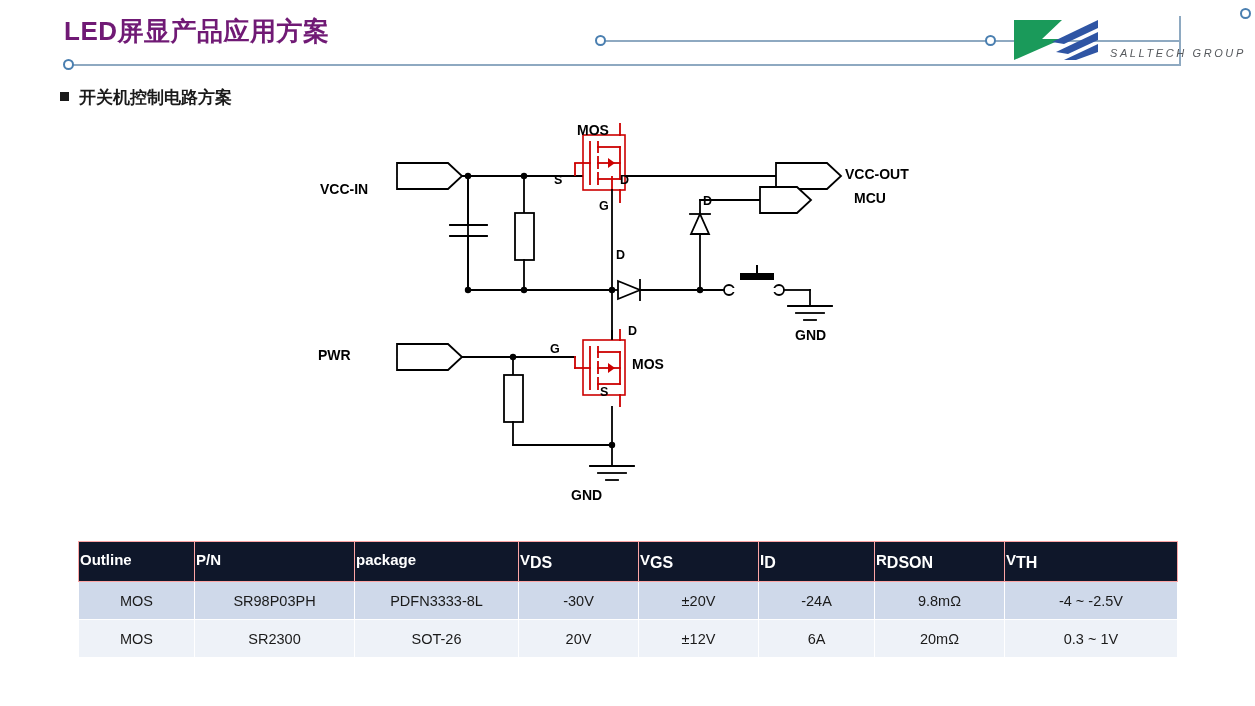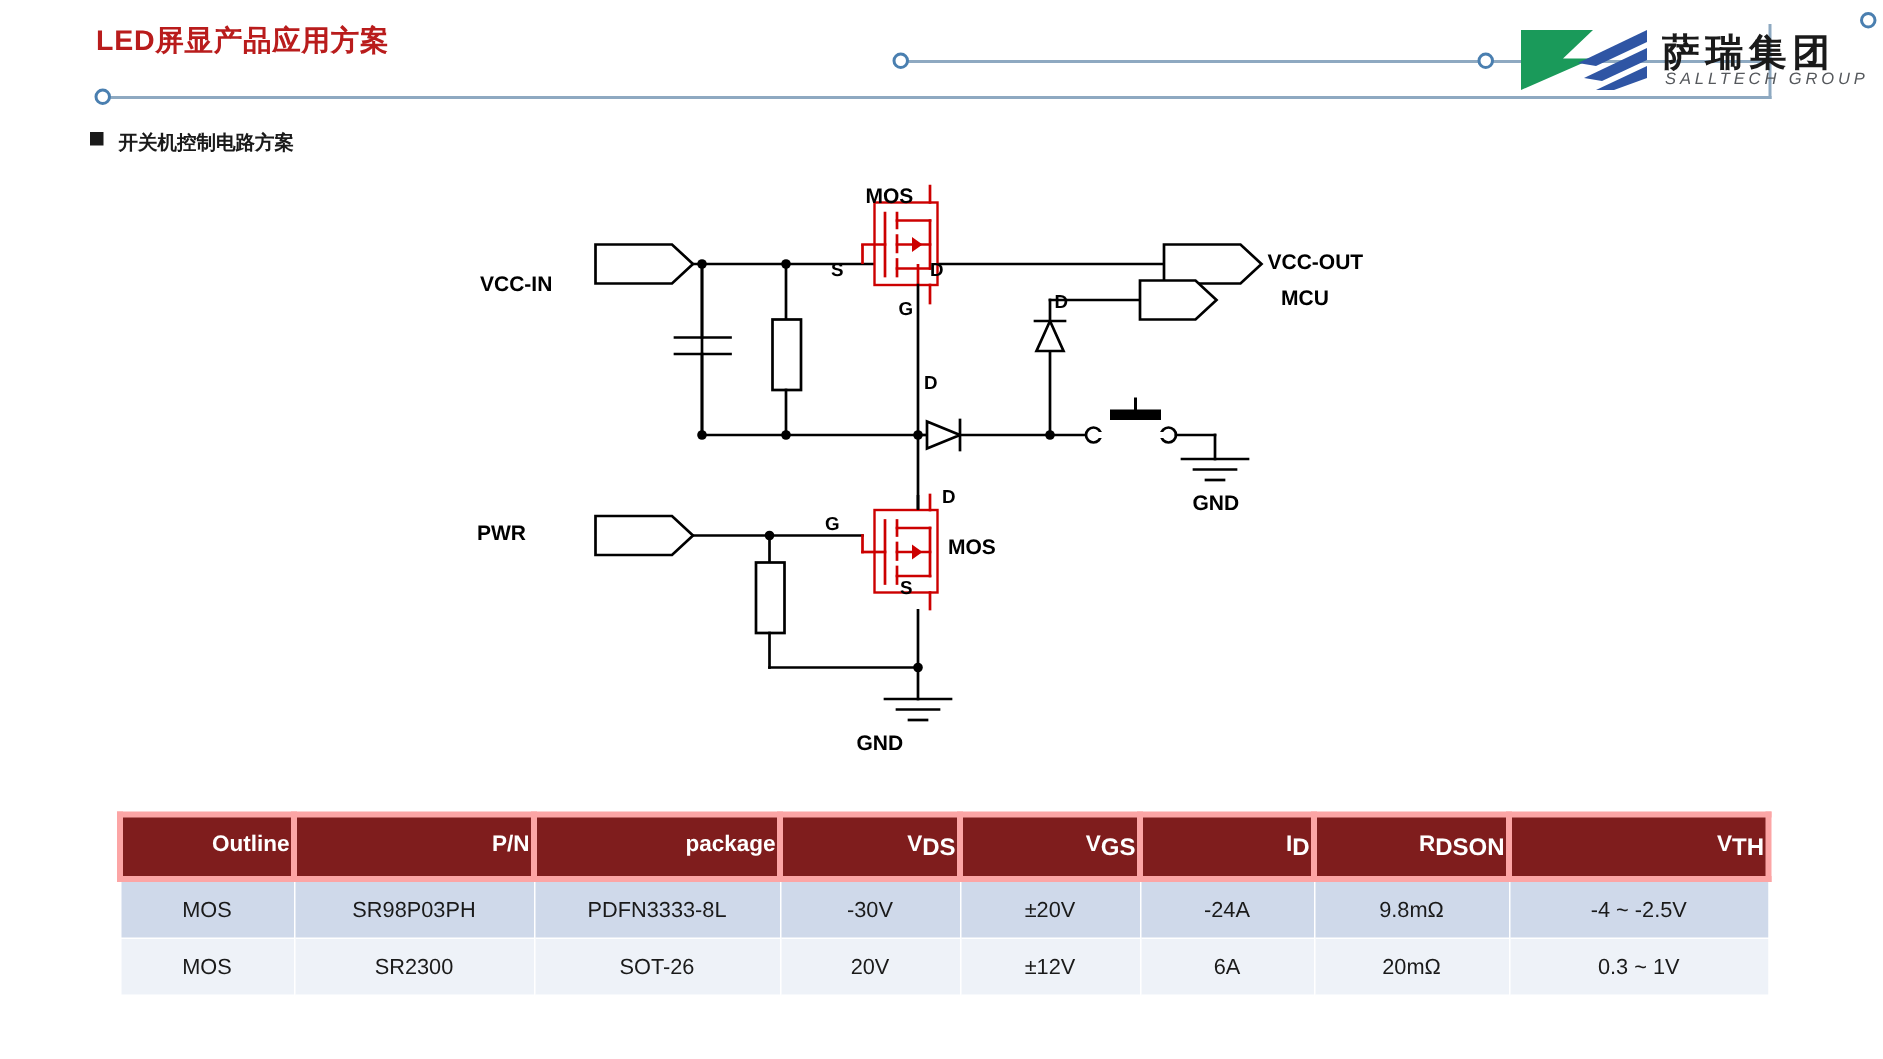--- a/index.html
+++ b/index.html
@@ -13,23 +13,23 @@
     position: relative;
     font-family: "Liberation Sans", sans-serif;
     overflow: hidden;
   }
 
   
   .slide-title {
     position: absolute;
     left: 64px;
     top: 14px;
-    font-size: 19px;
-    font-weight: bold;
-    color: #b91c1c;
+    font-size: 26px;
+    font-weight: bold;
+    color: #701a75;
     letter-spacing: 0.5px;
     white-space: nowrap;
   }
   .header-rule {
     position: absolute;
     left: 64px;
     top: 64px;
     width: 1117px;
     height: 2px;
     background: #8ea9c1;
@@ -96,21 +96,21 @@
     letter-spacing: 2.6px;
     white-space: nowrap;
     font-style: italic;
   }
 
   
   .section-head {
     position: absolute;
     left: 60px;
     top: 86px;
-    font-size: 13px;
+    font-size: 17px;
     font-weight: bold;
     color: #1a1a1a;
     white-space: nowrap;
   }
   .section-bullet {
     display: inline-block;
     width: 9px;
     height: 9px;
     background: #1a1a1a;
     margin-right: 10px;
@@ -137,27 +137,27 @@
   
   .spec-table {
     position: absolute;
     left: 78px;
     top: 541px;
     width: 1099px;
     border-collapse: collapse;
     table-layout: fixed;
   }
   .spec-table th {
-    background: #7f1d1d;
+    background: #0f172a;
     color: #ffffff;
     font-size: 15px;
     font-weight: bold;
     height: 37px;
-    border: 4px solid #fca5a5;
-    text-align: right;
+    border: 1px solid #fca5a5;
+    text-align: left;
   }
   .spec-table td {
     font-size: 14.5px;
     color: #1a1a1a;
     height: 35px;
     border: 1px solid #ffffff;
     text-align: center;
   }
   .spec-table tr.row-a td { background: #cfd9ea; }
   .spec-table tr.row-b td { background: #eef2f8; }
@@ -187,21 +187,20 @@
 <div class="node node-right"></div>
 <div class="node node-top"></div>
 
 <div class="logo-wrap">
   <svg class="logo-mark" viewBox="0 0 88 44">
     <polygon points="2,2 50,2 30,21 50,21 2,42" fill="#1a9a5a"></polygon>
     <polygon points="40,24 86,2 86,10 52,26" fill="#2f55a4"></polygon>
     <polygon points="44,34 86,14 86,22 56,36" fill="#2f55a4"></polygon>
     <polygon points="52,42 86,26 86,34 64,42" fill="#2f55a4"></polygon>
   </svg>
-  <div class="logo-cn">萨瑞集团</div>
   <div class="logo-en">SALLTECH GROUP</div>
 </div>
 
 <div class="section-head">
   <span class="section-bullet"></span><span>开关机控制电路方案</span>
 </div>
 
 <div class="schematic">
   <svg width="1255" height="420" viewBox="0 0 1255 420">
     <g stroke="#000000" stroke-width="1.8" fill="none" stroke-linecap="square">

